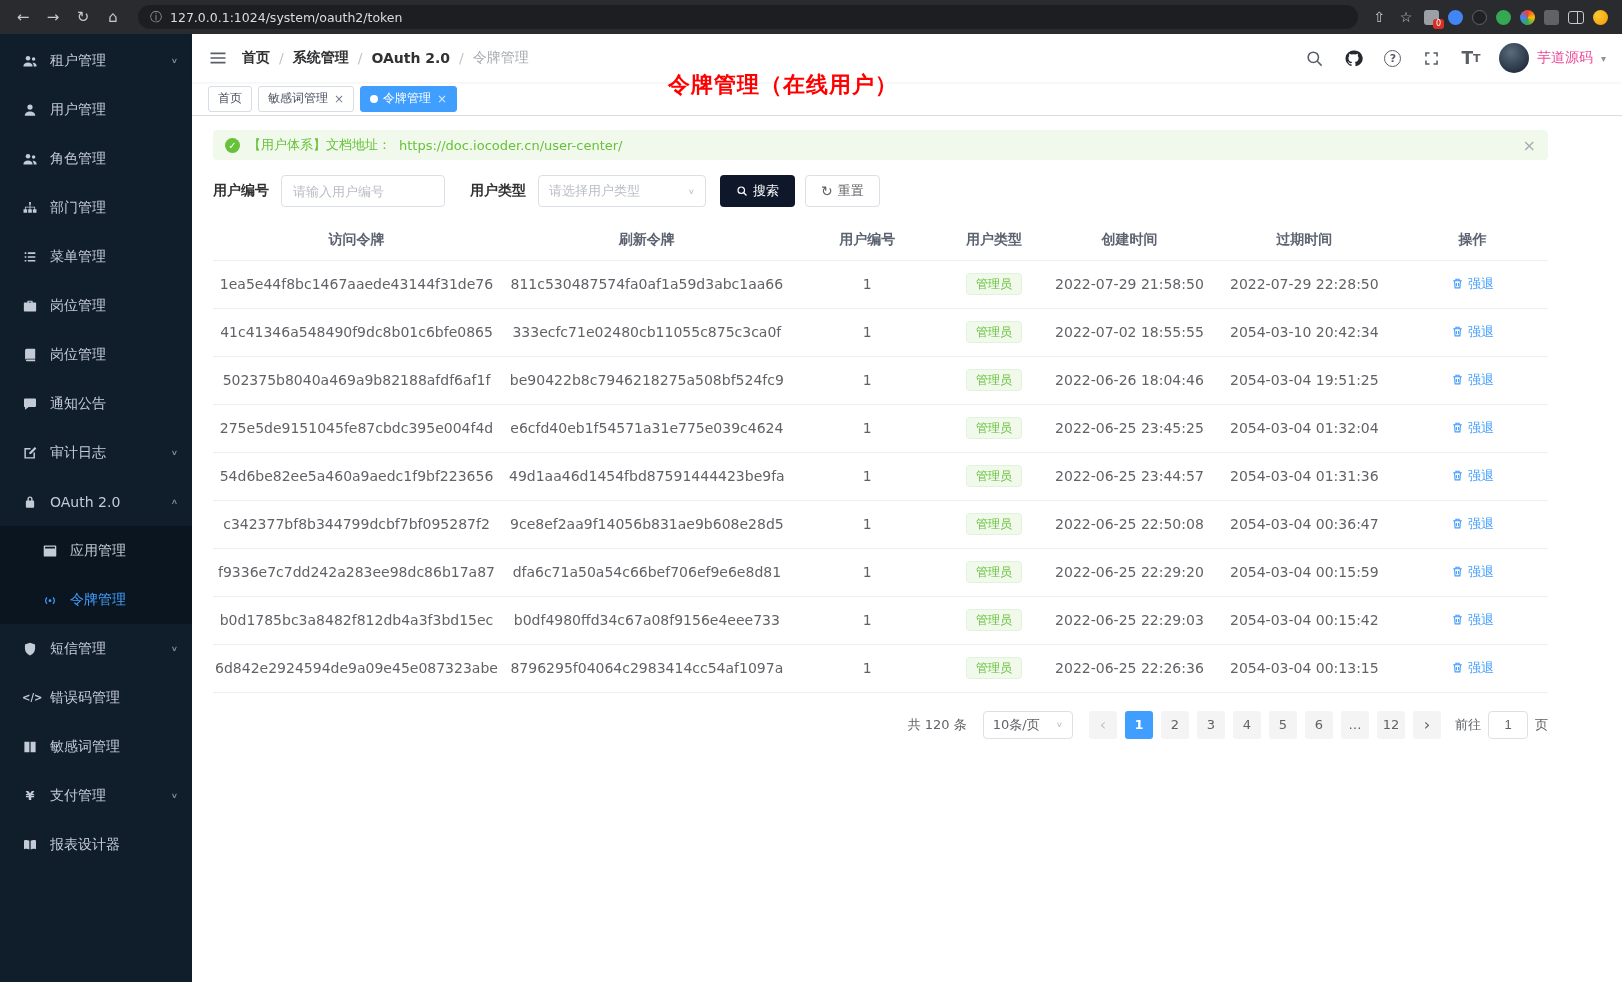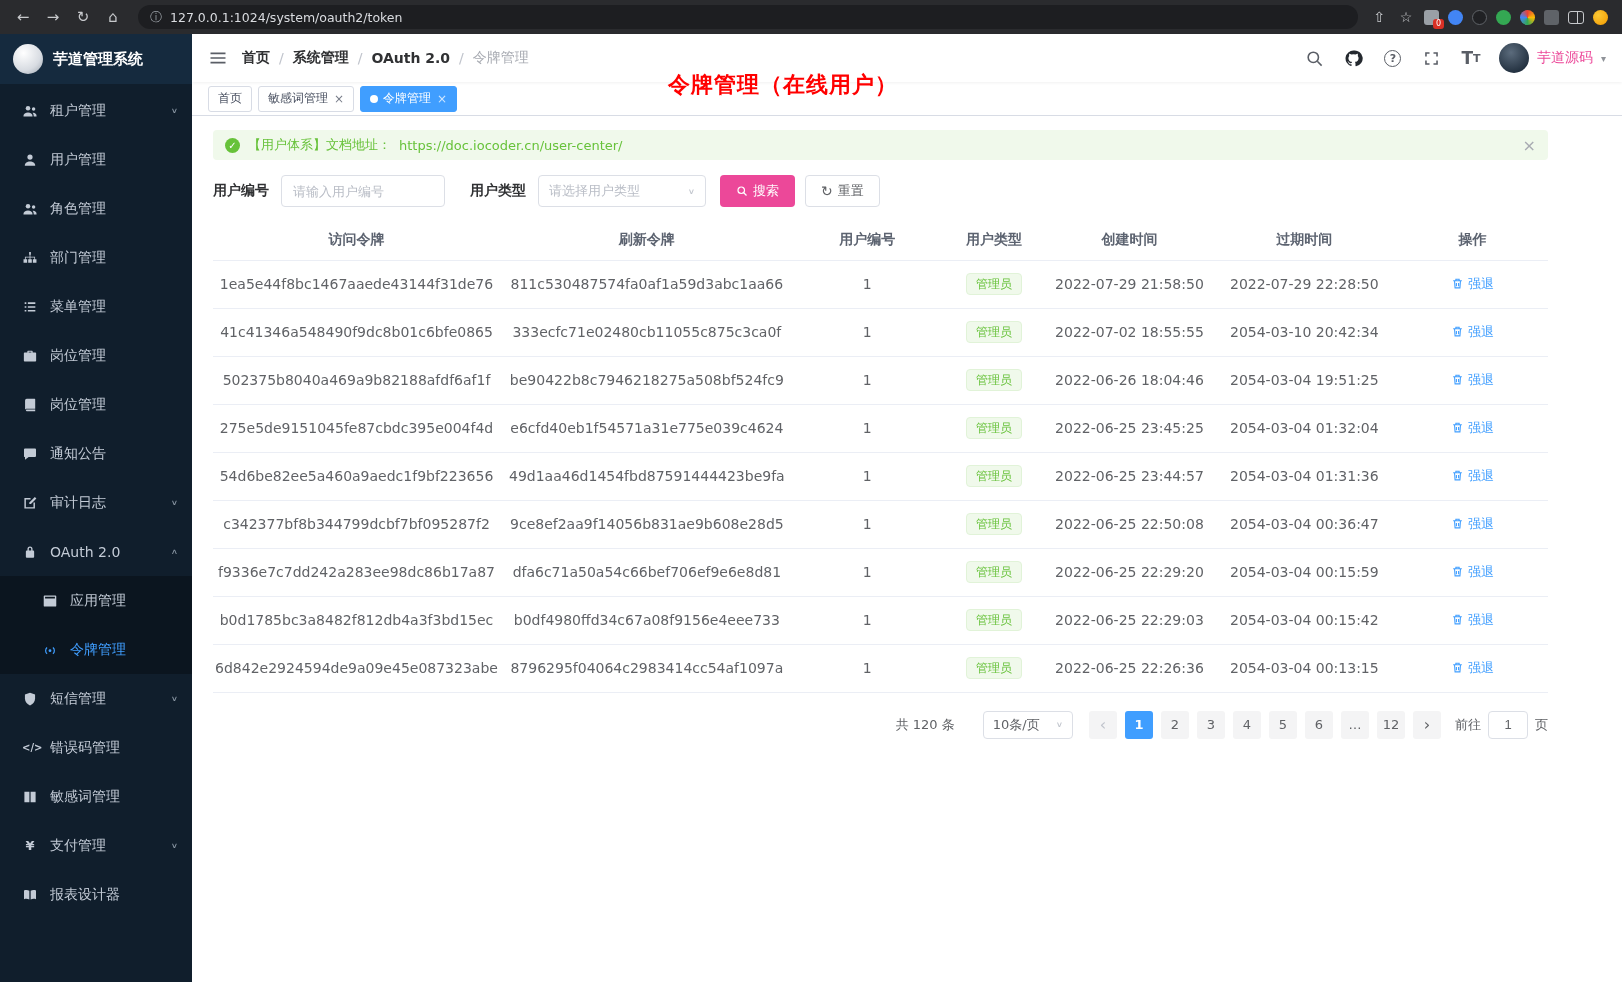--- a/index.html
+++ b/index.html
@@ -85,38 +85,38 @@
   .f-label{font-size:14px;font-weight:700;color:#303133;margin-right:12px}
   .f-input{width:164px;height:32px;border:1px solid #dcdfe6;border-radius:4px;padding:0 11px;
     font-size:13px;color:#606266;outline:none;margin-right:25px}
   .f-input::placeholder{color:#b9bdc6}
   .f-select{width:168px;height:32px;border:1px solid #dcdfe6;border-radius:4px;display:flex;
     align-items:center;justify-content:space-between;padding:0 10px;color:#b9bdc6;font-size:13px;
     cursor:pointer;margin-right:12px}
   .f-select .sc{color:#c0c4cc;font-size:10px;transform:scaleY(.8)}
   .btn{height:32px;border-radius:4px;padding:0 15px;font-size:13px;display:inline-flex;align-items:center;
     gap:5px;cursor:pointer;border:1px solid transparent}
-  .btn-primary{background:#ec4899;color:#fff;margin-left:2px}
+  .btn-primary{background:#0f172a;color:#fff;margin-left:2px}
   .btn-plain{background:#fff;color:#606266;border-color:#dcdfe6;margin-left:10px}
   .btn svg{width:12px;height:12px}
   .r-ico{font-size:14px;line-height:1}
 
   table.tbl{width:100%;border-collapse:collapse;table-layout:fixed}
   .tbl th{height:40px;font-size:14px;font-weight:700;color:#5c6370;text-align:center;
     border-bottom:1px solid #ebeef5;white-space:nowrap}
   .tbl td{height:48px;font-size:14px;color:#606266;text-align:center;border-bottom:1px solid #ebeef5;
     white-space:nowrap;overflow:hidden}
   .badge{display:inline-block;background:#f0f9eb;border:1px solid #e1f3d8;color:#67c23a;font-size:12px;
     line-height:20px;padding:0 9px;border-radius:4px}
   .op-link{color:#409eff;font-size:13px;display:inline-flex;align-items:center;gap:4px;cursor:pointer}
   .op-link svg{width:13px;height:13px}
 
   .pager{display:flex;align-items:center;justify-content:flex-end;gap:8px;margin-top:18px;
     font-size:13px;color:#606266}
-  .total{margin-right:20px;white-space:nowrap}
+  .total{margin-right:8px;white-space:nowrap}
   .psize{height:28px;border:1px solid #dcdfe6;border-radius:4px;display:flex;align-items:center;gap:16px;
     padding:0 9px;cursor:pointer;margin-right:8px}
   .psize .sc{color:#c0c4cc;font-size:10px;transform:scaleY(.8)}
   .pbtn{min-width:28px;height:28px;padding:0 4px;border-radius:3px;background:#f4f4f5;color:#606266;
     display:inline-flex;align-items:center;justify-content:center;font-size:13px;cursor:pointer}
   .pbtn.arrow{font-size:16px}
   .pbtn.active{background:#409eff;color:#fff;font-weight:700}
   .pbtn.disabled{color:#c0c4cc;cursor:default}
   .goto{display:flex;align-items:center;gap:7px;margin-left:6px}
   .goto input{width:40px;height:28px;border:1px solid #dcdfe6;border-radius:4px;text-align:center;
@@ -149,24 +149,20 @@
     <span class="ext" style="background:conic-gradient(#ea4335,#fbbc04,#34a853,#4285f4,#ea4335)"></span>
     <span class="ext sq" style="background:#5f6368"></span>
     <span class="split-ico"></span>
     <span class="ext" style="background:radial-gradient(circle at 35% 35%,#fcc934,#f29900)"></span>
   </div>
 </div>
 
 <div class="app">
 
   <aside class="sidebar">
-    <div class="logo">
-      <span class="logo-avatar"></span>
-      <span class="logo-title">芋道管理系统</span>
-    </div>
     <nav class="menu">
 
       <div class="menu-item">
         <svg class="mi" viewBox="0 0 24 24">
             <circle cx="9" cy="8" r="3.4"></circle>
             <path d="M2.2 19.6c0-3.1 3-5.2 6.8-5.2s6.8 2.1 6.8 5.2v.6H2.2z"></path>
             <circle cx="17.4" cy="9" r="2.6"></circle>
             <path d="M16.9 14.6c2.9.4 4.9 2.1 4.9 4.4v1.2h-4.2v-.6c0-1.9-.6-3.6-1.7-4.9z"></path>
           </svg>
         <span class="mi-label">租户管理</span>

